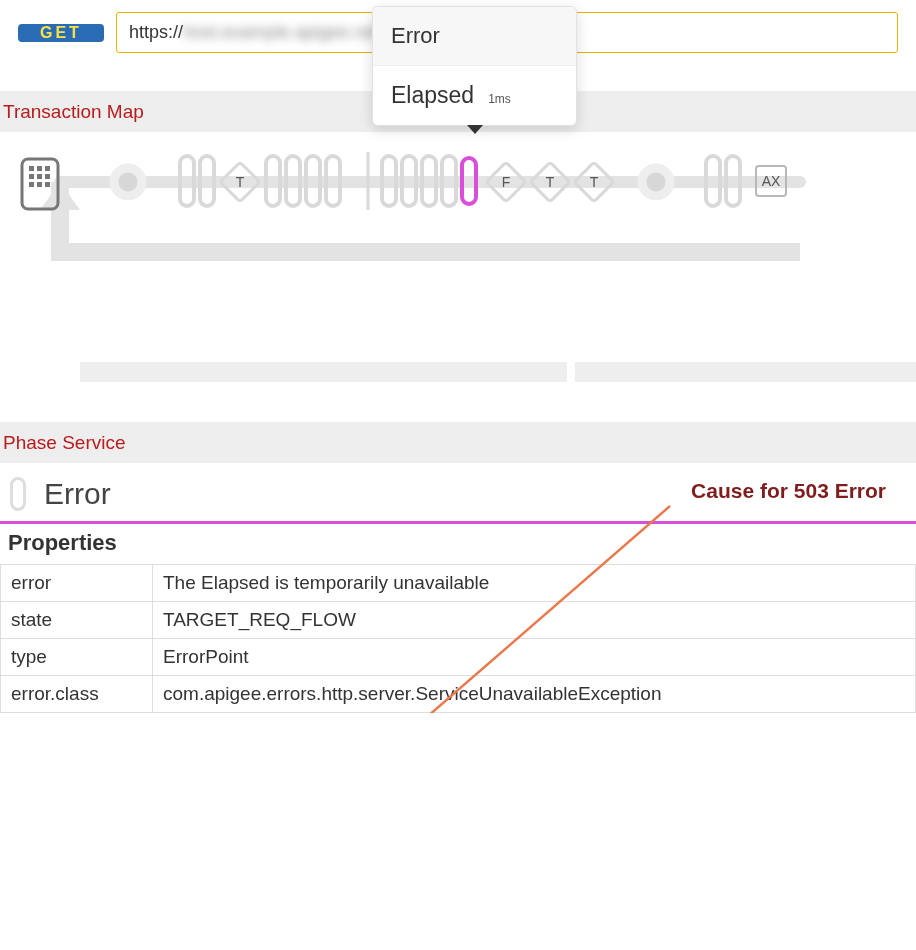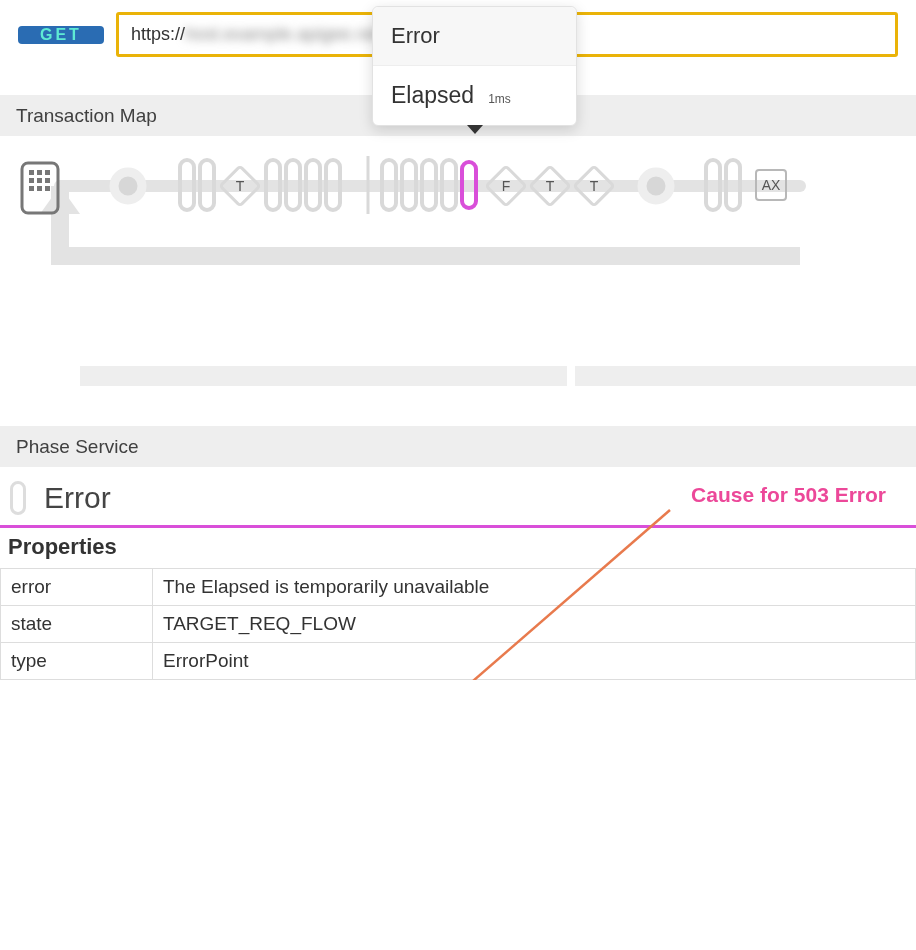--- a/index.html
+++ b/index.html
@@ -1,35 +1,35 @@
 <!DOCTYPE html>
 <html><head>
 <meta charset="utf-8">
 <style>
 *{box-sizing:border-box;margin:0;padding:0}
 body{font-family:-apple-system,Helvetica,Arial,sans-serif;font-size:15px;color:#333;background:#fff;width:916px}
 .top-row{display:flex;align-items:center;gap:12px;padding:12px 18px 8px}
-.get-btn{background:#2a6cb3;color:#5eead4;border:none;border-radius:4px;padding:0 22px;font-size:16px;font-weight:700;letter-spacing:3px}
-.url-box{flex:1;border:3px solid #eab308;border-radius:3px;padding:9px 12px;font-size:18px;color:#333;background:#fff}
+.get-btn{background:#2a6cb3;color:#fde047;border:none;border-radius:4px;padding:0 22px;font-size:16px;font-weight:700;letter-spacing:3px}
+.url-box{flex:1;border:1px solid #eab308;border-radius:3px;padding:9px 12px;font-size:18px;color:#333;background:#fff}
 .url-box .blur{filter:blur(5px);color:#888}
 .popup{position:absolute;left:372px;top:6px;width:205px;background:#fff;border:1px solid #e2e2e2;border-radius:6px;box-shadow:0 4px 14px rgba(0,0,0,.15);z-index:9}
 .popup-title{padding:16px 18px;font-size:22px;border-bottom:1px solid #eee;background:#f7f7f7;border-radius:6px 6px 0 0}
 .popup-body{padding:16px 18px;display:flex;gap:14px;align-items:baseline}
 .popup-body b{font-size:23px;font-weight:400}
 .popup-body span{font-size:12px;color:#555}
 .popup-arrow{position:absolute;left:50%;bottom:-9px;margin-left:-8px;width:0;height:0;border-left:8px solid transparent;border-right:8px solid transparent;border-top:9px solid #333}
-.section-hdr{background:#eee;padding:10px 6px 9px 16px;font-size:19px;color:#404040;margin-top:30px}
+.section-hdr{background:#eee;padding:10px 6px 9px 3px;font-size:19px;color:#b91c1c;margin-top:30px}
 .tmap{position:relative;height:160px;background:#fff}
 svg{display:block}
 .empty-bars{display:flex;gap:8px;margin:70px 0 0 80px}
 .empty-bars div{flex:1;height:20px;background:#eee}
 .empty-bars div:last-child{flex:.7}
 .phase-header{display:flex;align-items:center;gap:18px;padding:14px 10px 10px;font-size:30px;color:#444;border-bottom:3px solid #d94fd9}
 .phase-pill{width:16px;height:34px;border:3px solid #ddd;border-radius:8px}
-.annotation{position:absolute;right:30px;color:#ec4899;font-weight:700;font-size:21px}
+.annotation{position:absolute;right:30px;color:#7f1d1d;font-weight:700;font-size:21px}
 .props-title{font-weight:700;font-size:22px;padding:6px 8px 6px}
 .props-table{width:100%;border-collapse:collapse;margin-top:2px}
 .props-table td{border:1px solid #ddd;padding:7px 10px;font-size:19px;color:#333}
 .props-table td:first-child{width:152px}
 .highlight-row td{outline:none}
 .highlight-box{position:absolute;border:3px solid #e6553a;border-radius:4px;pointer-events:none}
 .arrow-svg{position:absolute;pointer-events:none}
 </style>
 </head>
 <body>
@@ -134,20 +134,24 @@
           <td>The Elapsed is temporarily unavailable</td>
         </tr>
   <tr>
           <td>state</td>
           <td>TARGET_REQ_FLOW</td>
         </tr>
   <tr>
           <td>type</td>
           <td>ErrorPoint</td>
         </tr>
+  <tr>
+          <td>error.class</td>
+          <td>com.apigee.errors.http.server.ServiceUnavailableException</td>
+        </tr>
 </tbody>
     </table>
 
 <div class="highlight-box" style="left:0;top:156px;width:392px;height:40px"></div>
 
 <svg class="arrow-svg" style="left:0;top:-72px" width="916" height="280">
   <defs>
         <marker id="ah" markerWidth="10" markerHeight="10" refX="8" refY="3" orient="auto">
           <path d="M0,0 L9,3 L0,6 Z" fill="#e87a4d"></path>
         </marker>

